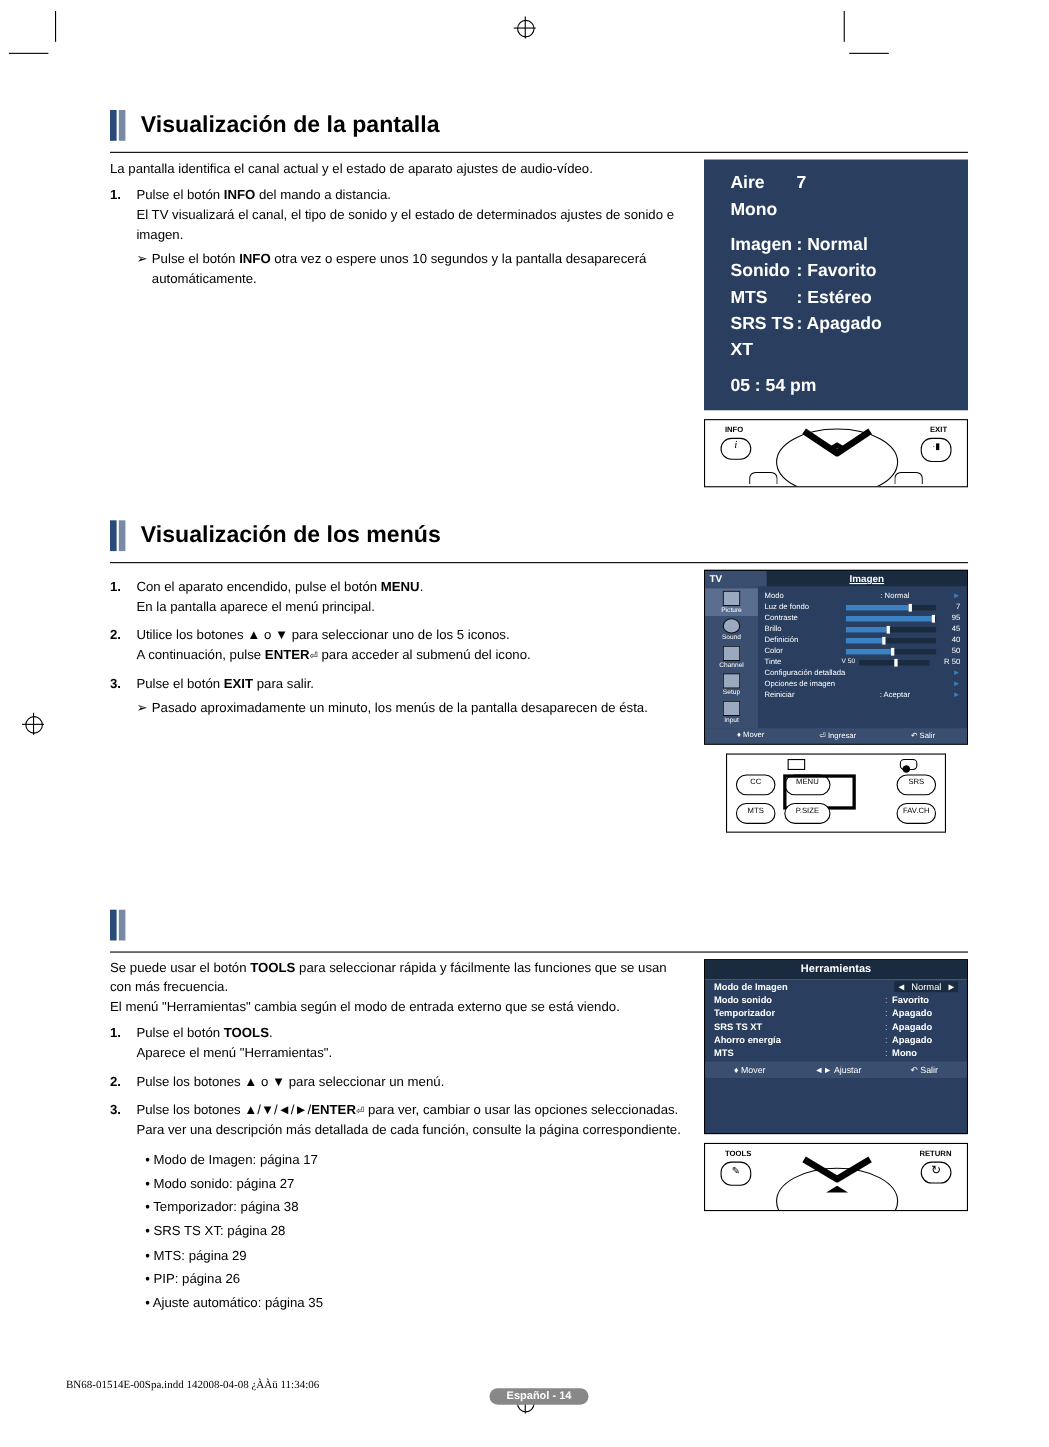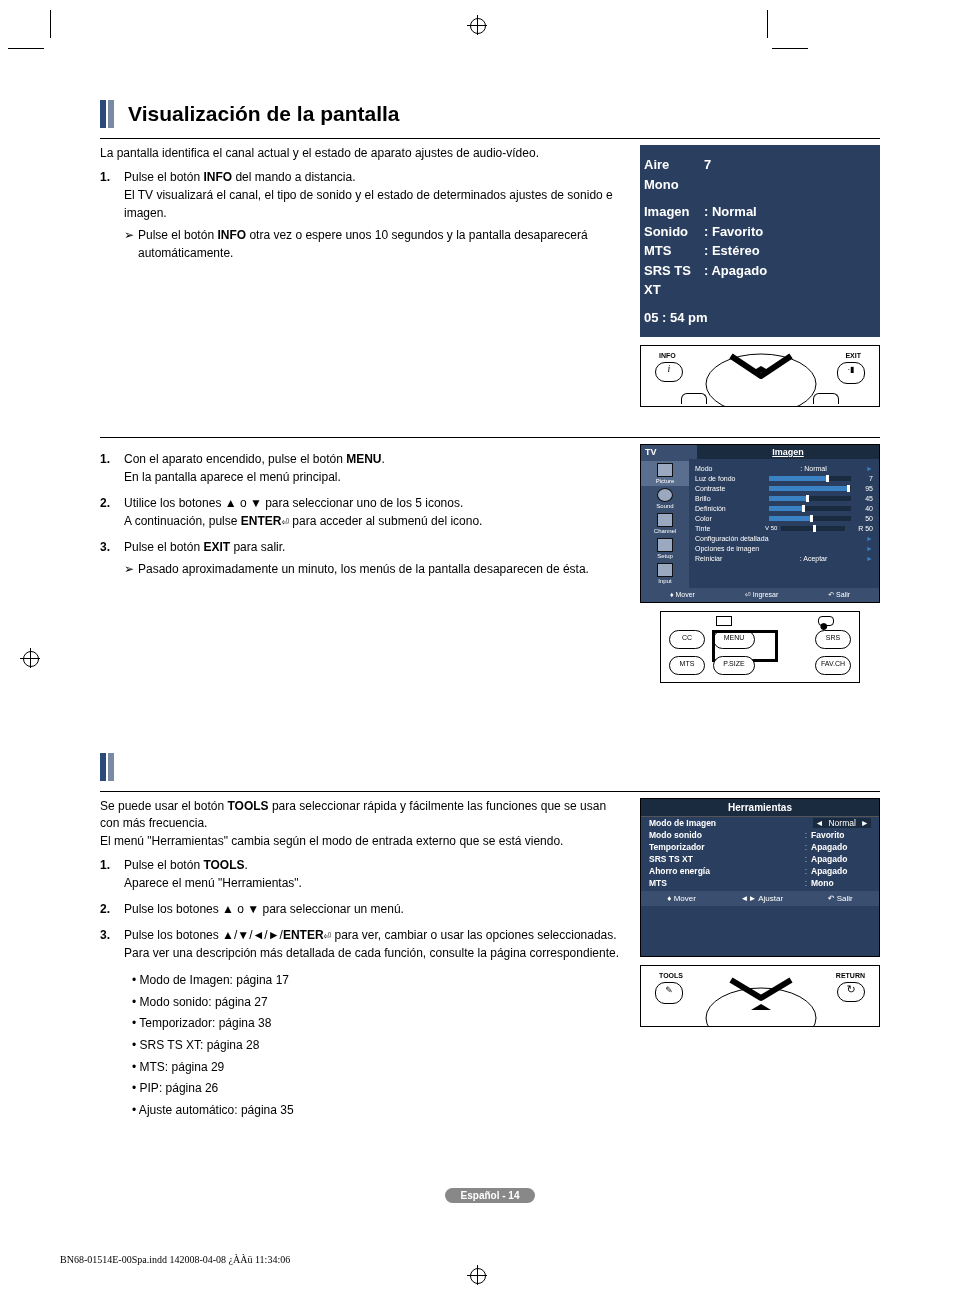--- a/index.html
+++ b/index.html
@@ -111,22 +111,22 @@
     list-style: none;
     padding-left: 32px;
     font-size: 12px;
     line-height: 1.8;
     margin: 4px 0;
   }
   
   .osd-box {
     background: #2a3f5f;
     color: #fff;
-    font-size: 13px;
-    padding: 10px 4px;
+    font-size: 16px;
+    padding: 10px 24px;
     line-height: 1.5;
   }
   .osd-box .row { display: flex; }
   .osd-box .row .lbl { width: 60px; font-weight: bold; }
   .osd-box .row .val { font-weight: bold; }
   .osd-box .gap { height: 8px; }
   
   .remote-sketch {
     border: 1px solid #000;
     height: 60px;
@@ -341,20 +341,25 @@
             <path d="M50 10 L80 30 L110 10" fill="none" stroke="#000" stroke-width="6" stroke-linejoin="round"></path>
             <path d="M70 26 L80 20 L90 26 Z" fill="#000"></path>
           </svg>
           <div style="position:absolute;bottom:2px;left:40px;width:24px;height:10px;border:1px solid #000;border-radius:6px 6px 0 0;border-bottom:0;"></div>
           <div style="position:absolute;bottom:2px;right:40px;width:24px;height:10px;border:1px solid #000;border-radius:6px 6px 0 0;border-bottom:0;"></div>
         </div>
       </div>
     </div>
 
     <div style="height:30px;"></div>
+    <div class="section-title-bar">
+      <div class="section-accent"></div>
+      <div class="section-accent2"></div>
+      <h2>Visualización de los menús</h2>
+    </div>
     <hr class="section-rule">
 
     <div class="two-col">
       <div class="left-col">
         <ol class="steps">
           <li>
             <span class="num">1.</span>
             <span>Con el aparato encendido, pulse el botón </span><b>MENU</b><span>.</span><br>
             <span>En la pantalla aparece el menú principal.</span><br>
           </li>

